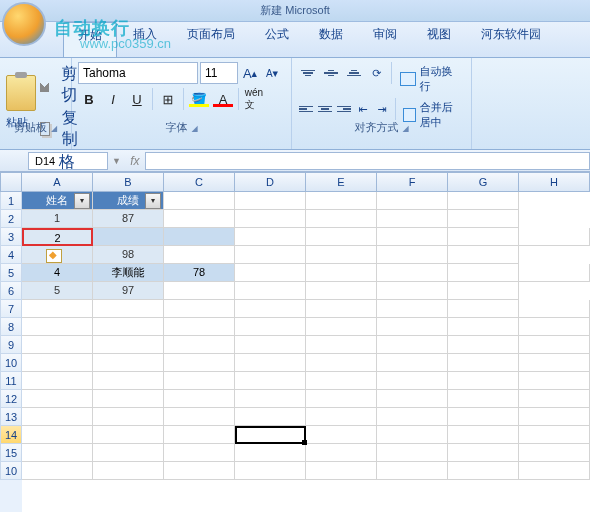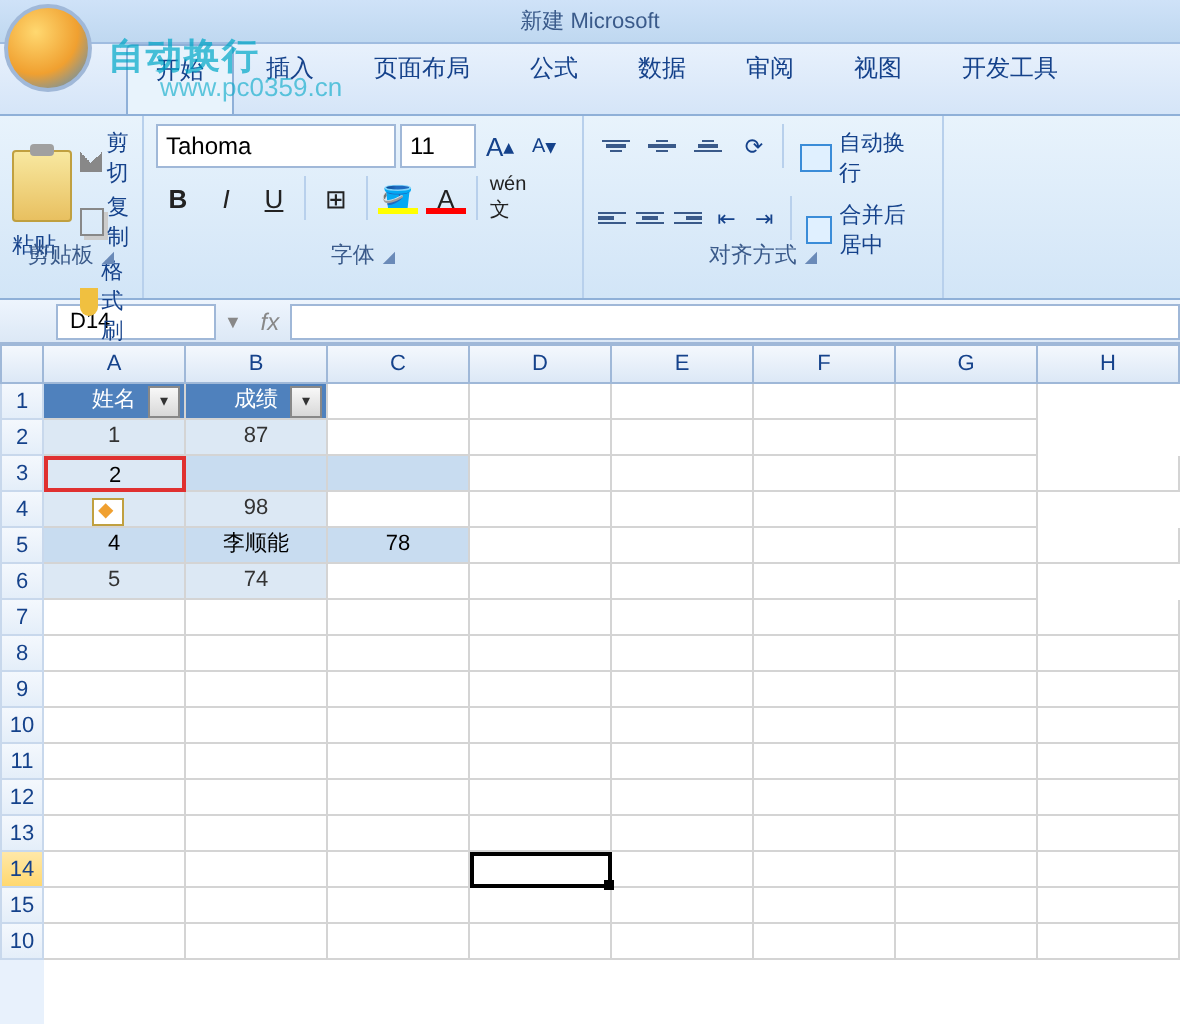--- a/index.html
+++ b/index.html
@@ -20,21 +20,21 @@
 .ribbon { height: 92px; background: linear-gradient(#e8f3fc,#d2e5f7); display: flex; border-bottom: 1px solid #8fb0d8; }
 .group { border-right: 1px solid #b8d0ec; padding: 4px 6px 2px; display: flex; flex-direction: column; position: relative; }
 .group-label { position: absolute; bottom: 14px; left: 0; right: 0; text-align: center; font-size: 11px; color: #3a5a8a; }
 .group-label::after { content: "◢"; font-size: 8px; margin-left: 4px; color: #6a8ab8; }
 
 .clipboard { width: 72px; }
 .paste-btn { width: 36px; height: 68px; display: flex; flex-direction: column; align-items: flex-start; justify-content: flex-end; font-size: 11px; color: #15428b; }
 .paste-icon { width: 30px; height: 36px; background: linear-gradient(#f8e8a0,#e8c060); border: 1px solid #c0a040; border-radius: 2px; position: relative; margin-bottom: 4px; }
 .paste-icon::before { content: ""; position: absolute; top: -4px; left: 8px; width: 12px; height: 6px; background: #a0a0a0; border-radius: 2px; }
 .clip-actions { position: absolute; left: 40px; top: 6px; display: flex; flex-direction: column; gap: 2px; }
-.clip-act { font-size: 11px; color: #15428b; display: flex; align-items: center; gap: 2px; }
+.clip-act { font-size: 16px; color: #15428b; display: flex; align-items: center; gap: 12px; }
 .clip-act .ic { width: 14px; height: 14px; display: inline-block; }
 .ic-cut { background: linear-gradient(45deg,#888 40%, transparent 40%), linear-gradient(-45deg,#888 40%, transparent 40%); }
 .ic-copy { border: 1px solid #888; box-shadow: 2px 2px 0 #ccc; width: 10px; height: 12px; }
 .ic-brush { background: #f0c040; border-radius: 0 0 6px 6px; }
 
 .font-group { width: 220px; }
 .font-row1 { display: flex; gap: 2px; margin-bottom: 4px; }
 .font-name { width: 120px; height: 22px; border: 1px solid #a0b8d8; background: #fff; font-size: 12px; padding: 2px 4px; }
 .font-size { width: 38px; height: 22px; border: 1px solid #a0b8d8; background: #fff; font-size: 12px; padding: 2px 4px; }
 .font-btn { width: 20px; height: 22px; border: 1px solid transparent; display: flex; align-items: center; justify-content: center; font-size: 13px; color: #15428b; }
@@ -98,21 +98,21 @@
 <div class="watermark2">www.pc0359.cn</div>
 
 <div class="tabs">
   <div class="tab active">开始</div>
   <div class="tab">插入</div>
   <div class="tab">页面布局</div>
   <div class="tab">公式</div>
   <div class="tab">数据</div>
   <div class="tab">审阅</div>
   <div class="tab">视图</div>
-  <div class="tab">开发工具</div>
+  <div class="tab">河东软件园</div>
 </div>
 
 <div class="ribbon">
   <div class="group clipboard">
     <div class="paste-btn">
       <div class="paste-icon"></div>
       <span>粘贴</span>
     </div>
     <div class="clip-actions">
       <div class="clip-act">
@@ -292,21 +292,21 @@
         <div class="cell data-alt">李顺能</div>
         <div class="cell data-alt">78</div>
         <div class="cell"></div>
           <div class="cell"></div>
           <div class="cell"></div>
           <div class="cell"></div>
           <div class="cell"></div>
       </div>
       <div class="row">
         <div class="cell data-cell">5</div>
-        <div class="cell data-cell">74</div>
+        <div class="cell data-cell">97</div>
         <div class="cell"></div>
           <div class="cell"></div>
           <div class="cell"></div>
           <div class="cell"></div>
           <div class="cell"></div>
       </div>
       <div class="row">
           <div class="cell"></div>
           <div class="cell"></div>
           <div class="cell"></div>

